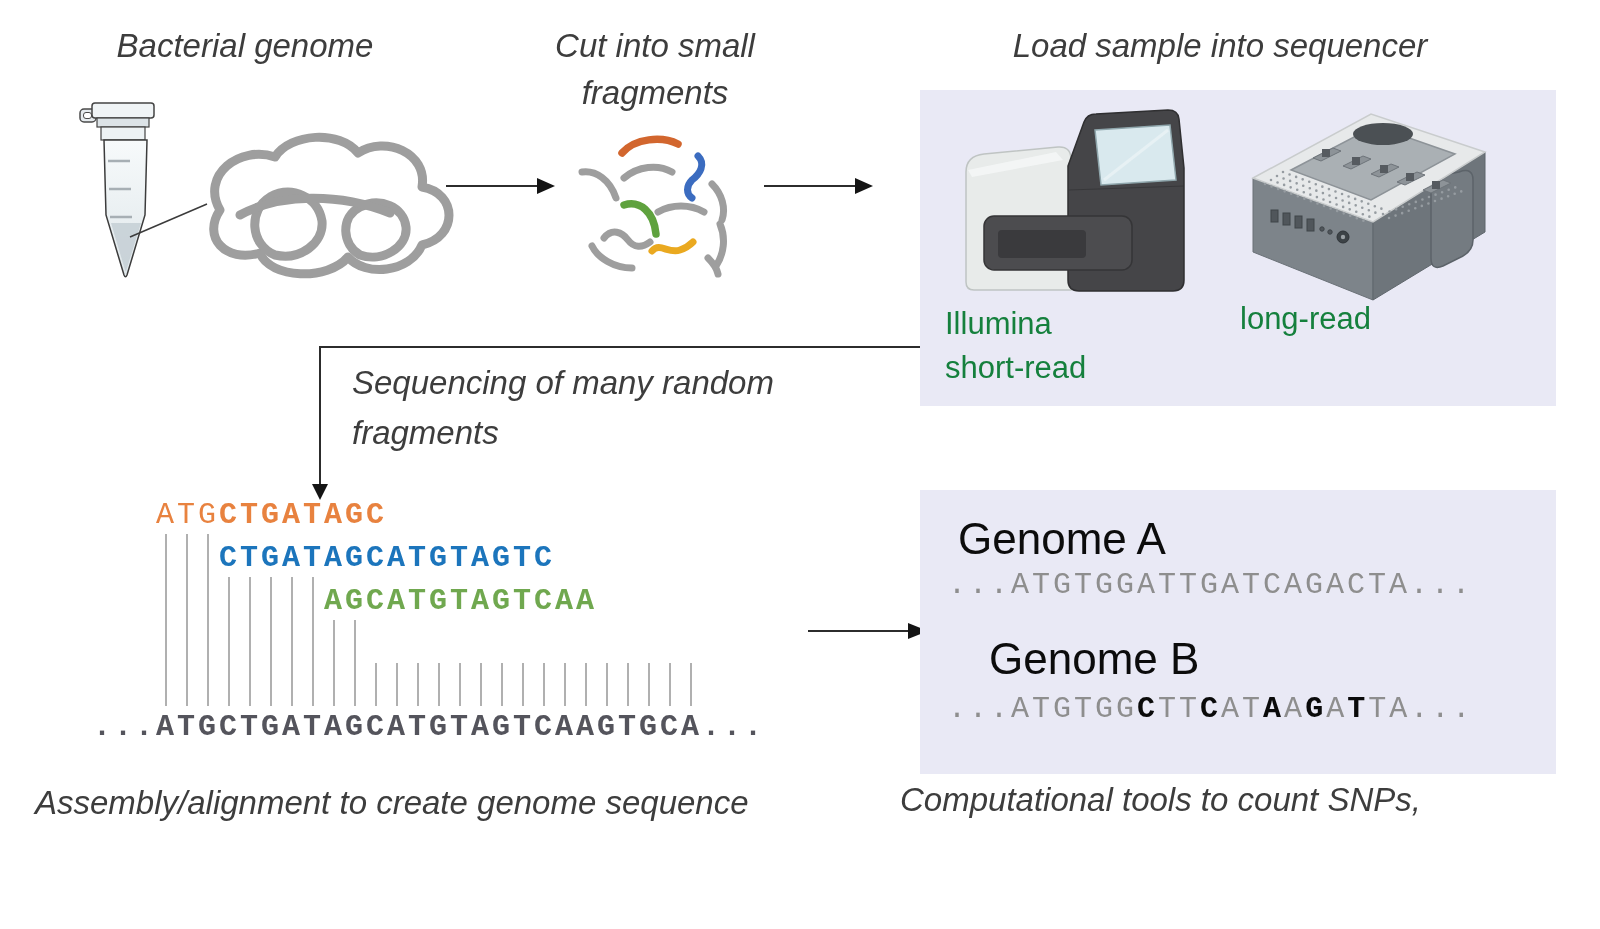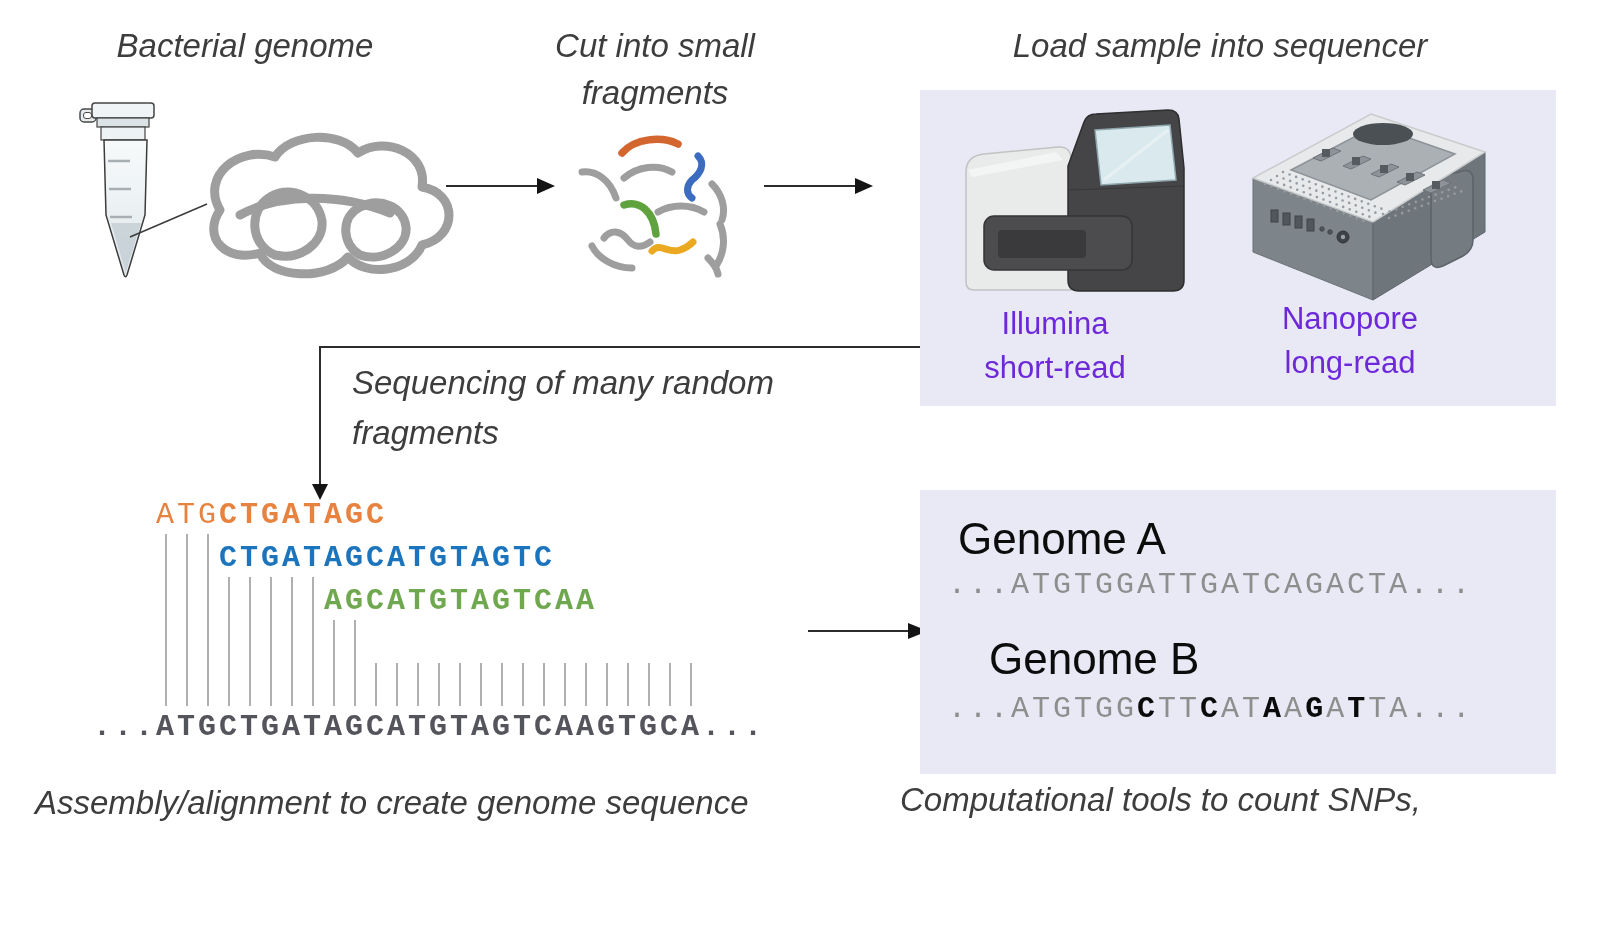--- a/index.html
+++ b/index.html
@@ -10,21 +10,21 @@
   .abs{position:absolute;}
   .title{
     font-style:italic; font-size:33px; color:#3d3d3d;
     text-align:center; line-height:47px;
   }
   .caption{
     font-style:italic; font-size:33px; color:#3d3d3d; line-height:50px;
   }
   .center{text-align:left;}
   .devlabel{
-    font-size:31px; color:#6d28d9; text-align:center; line-height:44px;
+    font-size:31px; color:#15803d; text-align:left; line-height:44px;
   }
   .glabel{font-size:44px; color:#0c0c0c;}
   .panel{background:#e9e9f5;}
   .mono{
     position:absolute;
     font-family:"Liberation Mono","DejaVu Sans Mono",monospace;
     font-size:30px; line-height:34px; letter-spacing:3px;
     white-space:pre; font-weight:400;
   }
   .b{font-weight:700;}
@@ -160,21 +160,20 @@
     <circle cx="110" cy="143" r="6" fill="#3c4246" stroke="#2f3438"></circle>
     <circle cx="110" cy="143" r="2.2" fill="#9aa0a4" stroke="none"></circle>
   </g>
 </svg>
 
 <div class="abs devlabel" style="left:945px; top:302px; width:220px;">
   <div>Illumina</div>
   <div>short-read</div>
 </div>
 <div class="abs devlabel" style="left:1240px; top:297px; width:220px;">
-  <div>Nanopore</div>
   <div>long-read</div>
 </div>
 
 <svg class="abs" style="left:308px; top:336px;" width="614" height="172" viewBox="0 0 614 172">
   <polyline points="612,11 12,11 12,148" fill="none" stroke="#2c2c2c" stroke-width="2"></polyline>
   <polygon points="4,148 20,148 12,164" fill="#141414"></polygon>
 </svg>
 
 <div class="abs caption" style="left:352px; top:358px; width:540px;">
   <div>Sequencing of many random</div>

